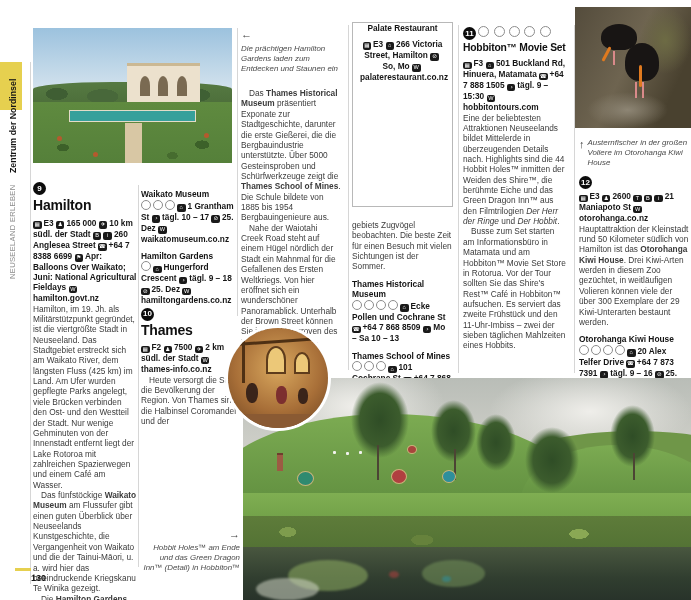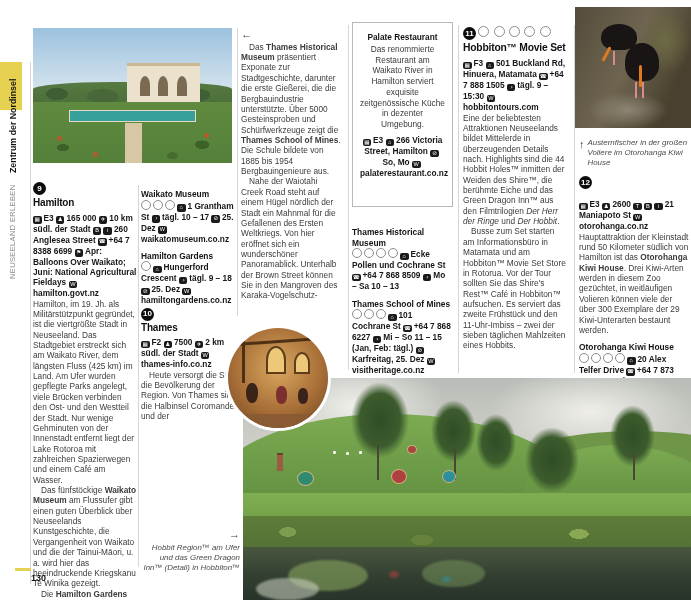--- a/index.html
+++ b/index.html
@@ -1,21 +1,21 @@
 <!DOCTYPE html>
 <html lang="de"><head>
 <meta charset="utf-8">
 <style>
   html,body{margin:0;padding:0;background:#fff;}
   #page{position:relative;width:691px;height:600px;background:#fff;overflow:hidden;
         font-family:"Liberation Sans","DejaVu Sans",sans-serif;color:#3b3b3b;}
   .col{position:absolute;font-size:8.3px;line-height:1.25;text-align:left;hyphens:auto;}
   .col p{margin:0;}
   .indent{text-indent:8px;}
-  .h1{font-size:10px;font-weight:bold;color:#101010;margin:1px 0 3px;letter-spacing:-0.2px;}
+  .h1{font-size:14px;font-weight:bold;color:#101010;margin:1px 0 3px;letter-spacing:-0.2px;}
   .h1.small{font-size:10.3px;}
   .infoline{font-weight:bold;color:#161616;margin:0 0 7px;}
   .poi{margin-top:7px;}
   .poi .t{font-weight:bold;color:#141414;font-size:8.4px;}
   .poi .d{font-weight:bold;color:#161616;}
   .numc{display:inline-flex;width:13px;height:13px;border-radius:50%;background:#0c0c0c;color:#fff;
         font-size:8px;font-weight:bold;align-items:center;justify-content:center;vertical-align:middle;}
   .ic{display:inline-block;min-width:7.5px;height:7.5px;background:#1a1a1a;color:#fff;font-size:5.6px;
       line-height:7.6px;text-align:center;border-radius:2px;margin-right:2px;vertical-align:-0.5px;
       font-weight:normal;padding:0 0.5px;}
@@ -70,21 +70,21 @@
   .hwater{position:absolute;left:0;bottom:0;width:100%;
           background:linear-gradient(#49573f,#303d2f 60%,#28332a);}
   .hrefl{position:absolute;border-radius:50%;opacity:.55;filter:blur(1px);}
   .hdoor{position:absolute;border-radius:50%;border:1.5px solid #c9b47a;}
   .hchim{position:absolute;width:6px;height:16px;background:#9c5b43;border-top:2px solid #6e3e2d;}
   .laun{position:absolute;width:3px;height:2.5px;background:#f2f2ee;border-radius:1px;}
   
   #restbox{position:absolute;left:352px;top:22px;width:99px;height:183px;border:1px solid #b8b8b8;
            text-align:center;font-size:8.3px;line-height:1.3;}
   #restbox .rh{font-size:15.5px;color:#242424;margin-top:20px;letter-spacing:0.2px;}
-  #restbox .rn{font-weight:bold;color:#141414;margin-top:9px;}
+  #restbox .rn{font-weight:bold;color:#141414;margin-top:0;}
   #restbox .rd{margin-top:1px;padding:0 7px;}
   #restbox .ri{font-weight:bold;color:#161616;margin-top:5px;padding:0 7px;}
   
   #sidetab{position:absolute;left:0;top:62px;width:22px;height:48px;}
   #sidetext{position:absolute;left:4px;top:94px;height:185px;writing-mode:vertical-rl;
             transform:rotate(180deg);white-space:nowrap;}
   #sidetext .ser{font-size:7.6px;color:#8a8a8a;letter-spacing:0.3px;}
   #sidetext .sec{font-size:8.8px;font-weight:bold;color:#141414;margin-top:7px;}
   #pagenum{position:absolute;left:31px;top:573px;font-size:9px;font-weight:bold;color:#141414;}
   #pagenumline{position:absolute;left:15px;top:568px;width:16px;height:2.5px;}
@@ -145,35 +145,36 @@
     </div>
     <div style="margin-top:2px;">
       <span class="numc">10</span>
     </div>
     <div class="h1">Thames</div>
     <p class="infoline"><span class="ic">▦</span><span>F2 </span><span class="ic">♟</span><span>7500 </span><span class="ic">✈</span><span>2 km südl. der Stadt </span><span class="ic">W</span><span>thames-info.co.nz</span></p>
     <p class="indent">Heute versorgt die Stadt die Bevölkerung der Region. Von Thames sind die Halbinsel Coromandel und der</p>
   </div>
   <div class="cap" style="position:absolute;left:141px;top:527px;width:99px;text-align:right;">
     <span class="arrow" style="display:block;margin-bottom:2px;">→</span>
-    <span>Hobbit Region™ am Ufer und das Green Dragon Inn™ (Detail) in Hobbiton™</span>
+    <span>Hobbit Holes™ am Ende und das Green Dragon Inn™ (Detail) in Hobbiton™</span>
   </div>
 
   <div class="col" style="left:241px;top:28px;width:100px;">
     <div class="arrow">←</div>
+    <div class="cap" style="margin:2px 0 14px;">Die prächtigen Hamilton Gardens laden zum Entdecken und Staunen ein</div>
     <p class="indent"><span>Das </span><b>Thames Historical Museum</b><span> präsentiert Exponate zur Stadtgeschichte, darunter die erste Gießerei, die die Bergbauindustrie unterstützte. Über 5000 Gesteinsproben und Schürfwerkzeuge zeigt die </span><b>Thames School of Mines</b><span>. Die Schule bildete von 1885 bis 1954 Bergbauingenieure aus.</span></p>
     <p class="indent">Nahe der Waiotahi Creek Road steht auf einem Hügel nördlich der Stadt ein Mahnmal für die Gefallenen des Ersten Weltkriegs. Von hier eröffnet sich ein wunderschöner Panoramablick. Unterhalb der Brown Street können Sie in den Mangroven des Karaka-Vogelschutz-</p>
   </div>
 
   <div id="restbox">
     <div class="rn">Palate Restaurant</div>
-    <div class="rd">Das renommierte Restaurant am Waikato River in Hamilton serviert exquisite zeitgenössische Küche in dezenter Umgebung.</div>
     <div class="ri"><span class="ic">▦</span><span>E3 </span><span class="ic">⌂</span><span>266 Victoria Street, Hamilton </span><span class="ic">⊘</span><span>So, Mo </span><span class="ic">W</span><span>palaterestaurant.co.nz</span></div>
   </div>
   <div class="col" style="left:352px;top:220px;width:100px;">
+    <p>gebiets Zugvögel beobachten. Die beste Zeit für einen Besuch mit vielen Sichtungen ist der Sommer.</p>
     <div class="poi">
       <div class="t">Thames Historical Museum</div>
       <div class="d"><span class="amc"></span><span class="amc"></span><span class="amc"></span><span class="amc"></span><span class="ic">⌂</span><span>Ecke Pollen und Cochrane St </span><span class="ic">☎</span><span>+64 7 868 8509 </span><span class="ic">◔</span><span>Mo – Sa 10 – 13</span></div>
     </div>
     <div class="poi">
       <div class="t">Thames School of Mines</div>
       <div class="d"><span class="amc"></span><span class="amc"></span><span class="amc"></span><span class="ic">⌂</span><span>101 Cochrane St </span><span class="ic">☎</span><span>+64 7 868 6227 </span><span class="ic">◔</span><span>Mi – So 11 – 15 (Jan, Feb: tägl.) </span><span class="ic">⊘</span><span>Karfreitag, 25. Dez </span><span class="ic">W</span><span>visitheritage.co.nz</span></div>
     </div>
   </div>
 
@@ -203,21 +204,21 @@
     <div class="beak" style="left:55%;top:48%;height:22px;"></div>
     <div class="bleg" style="left:52%;top:62%;height:16px;"></div>
     <div class="bleg" style="left:58%;top:62%;height:16px;"></div>
   </div>
 
   <div class="col" style="left:579px;top:138px;width:110px;">
     <div style="display:flex;gap:3px;">
       <span class="arrow">↑</span>
       <span class="cap">Austernfischer in der großen Voliere im Otorohanga Kiwi House</span>
     </div>
-    <div style="margin-top:8px;margin-bottom:10px;">
+    <div style="margin-top:8px;margin-bottom:2px;">
       <span class="numc">12</span>
     </div>
     <p class="infoline"><span class="ic">▦</span><span>E3 </span><span class="ic">♟</span><span>2600 </span><span class="ic">T</span><span class="ic">B</span><span class="ic">i</span><span>21 Maniapoto St </span><span class="ic">W</span><span>otorohanga.co.nz</span></p>
     <p><span>Hauptattraktion der Kleinstadt rund 50 Kilometer südlich von Hamilton ist das </span><b>Otorohanga Kiwi House</b><span>. Drei Kiwi-Arten werden in diesem Zoo gezüchtet, in weitläufigen Volieren können viele der über 300 Exemplare der 29 Kiwi-Unterarten bestaunt werden.</span></p>
     <div class="poi">
       <div class="t">Otorohanga Kiwi House</div>
       <div class="d"><span class="amc"></span><span class="amc"></span><span class="amc"></span><span class="amc"></span><span class="ic">⌂</span><span>20 Alex Telfer Drive </span><span class="ic">☎</span><span>+64 7 873 7391 </span><span class="ic">◔</span><span>tägl. 9 – 16 </span><span class="ic">⊘</span><span>25. Dez </span><span class="ic">W</span><span>kiwihouse.org.nz</span></div>
     </div>
   </div>
 

